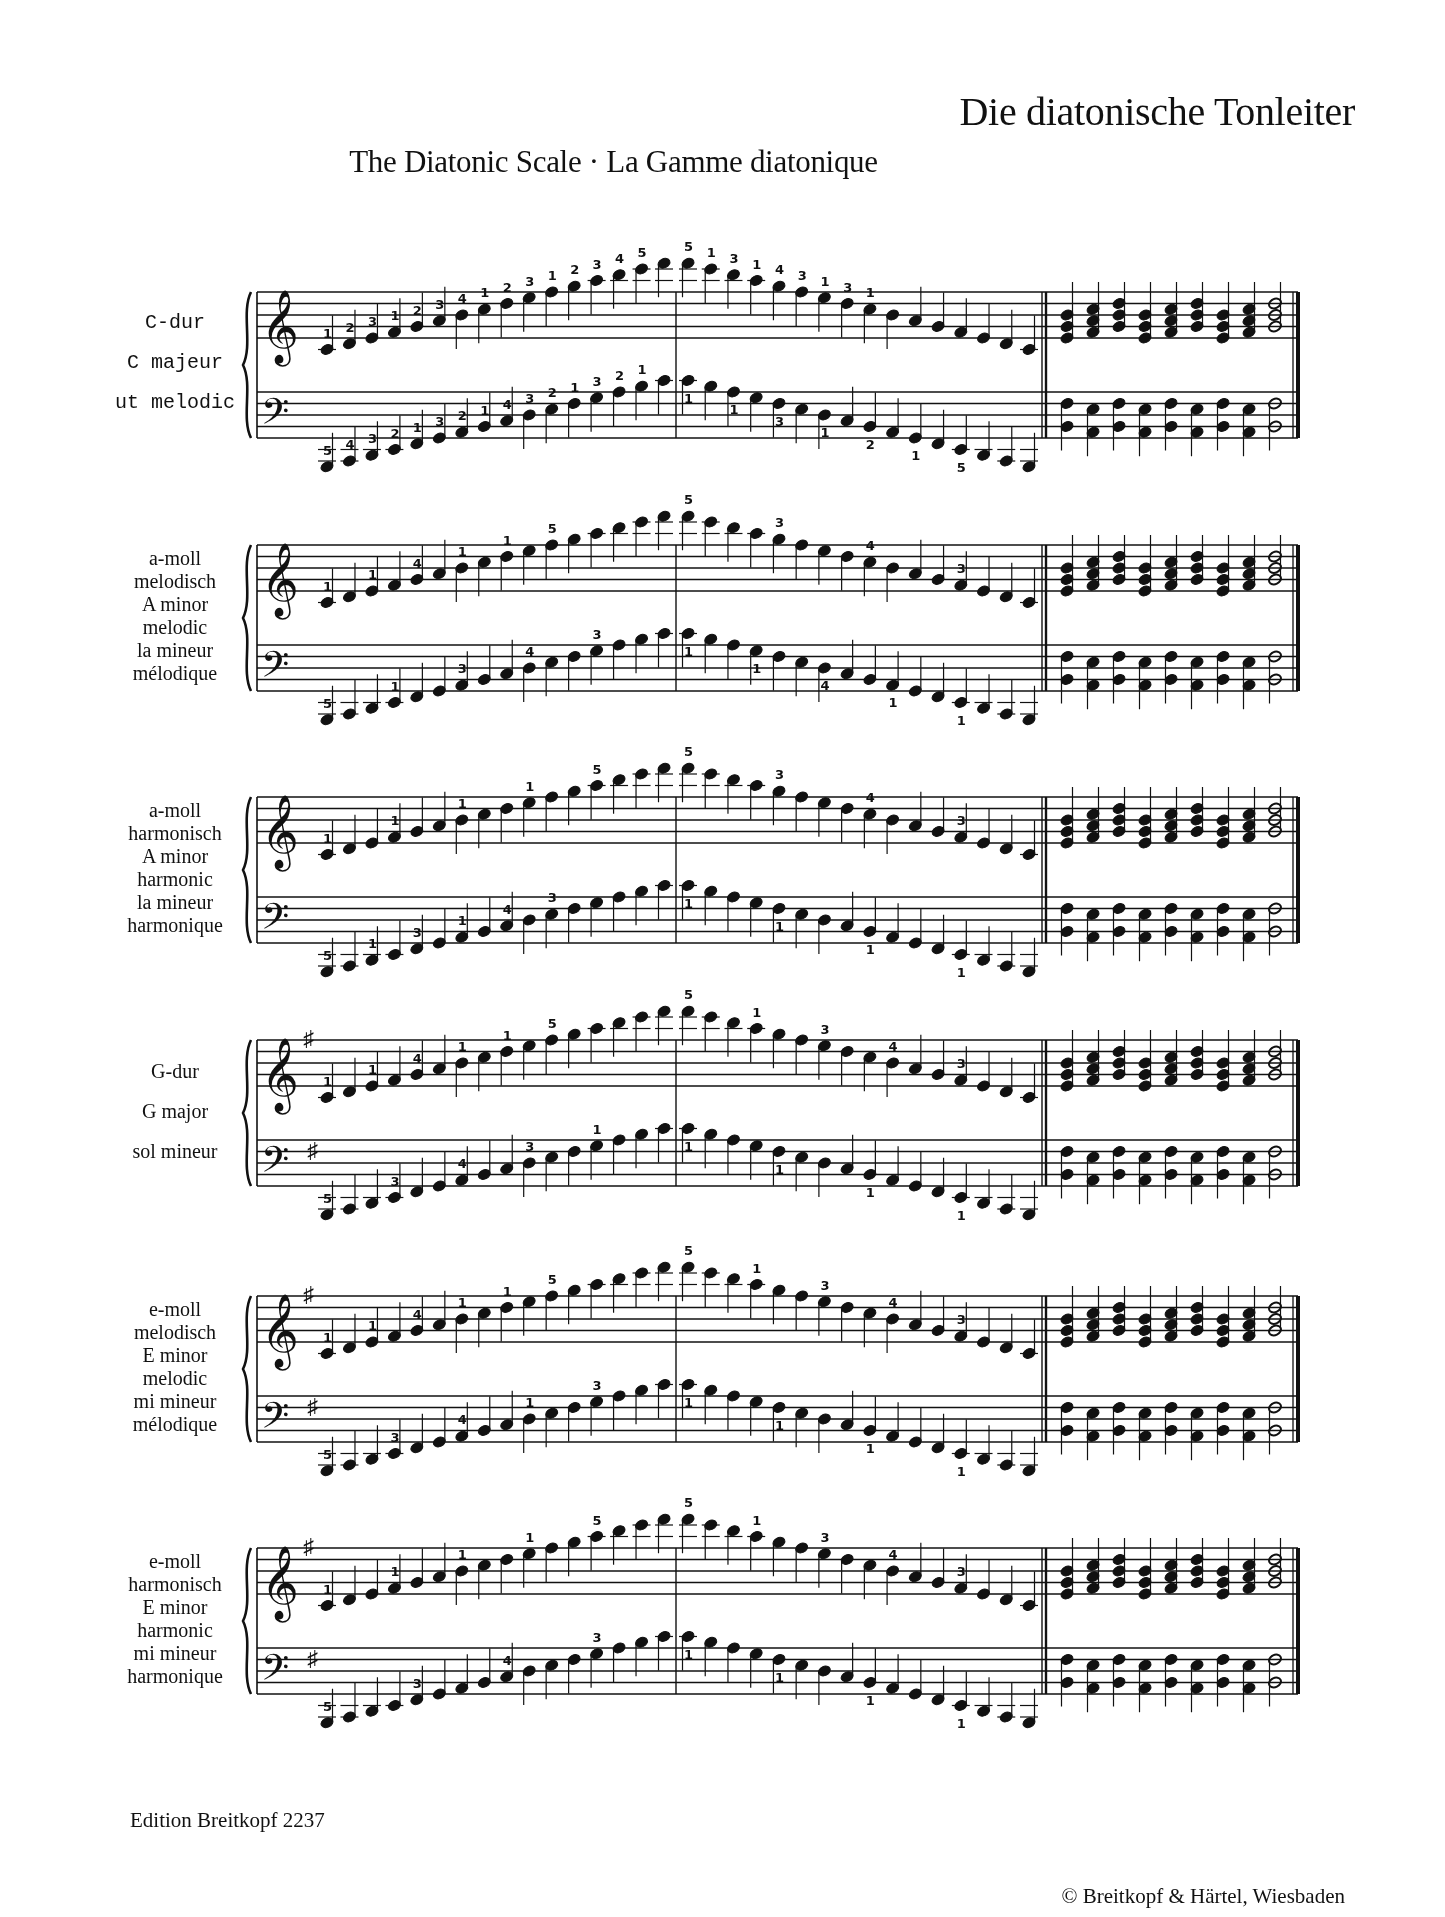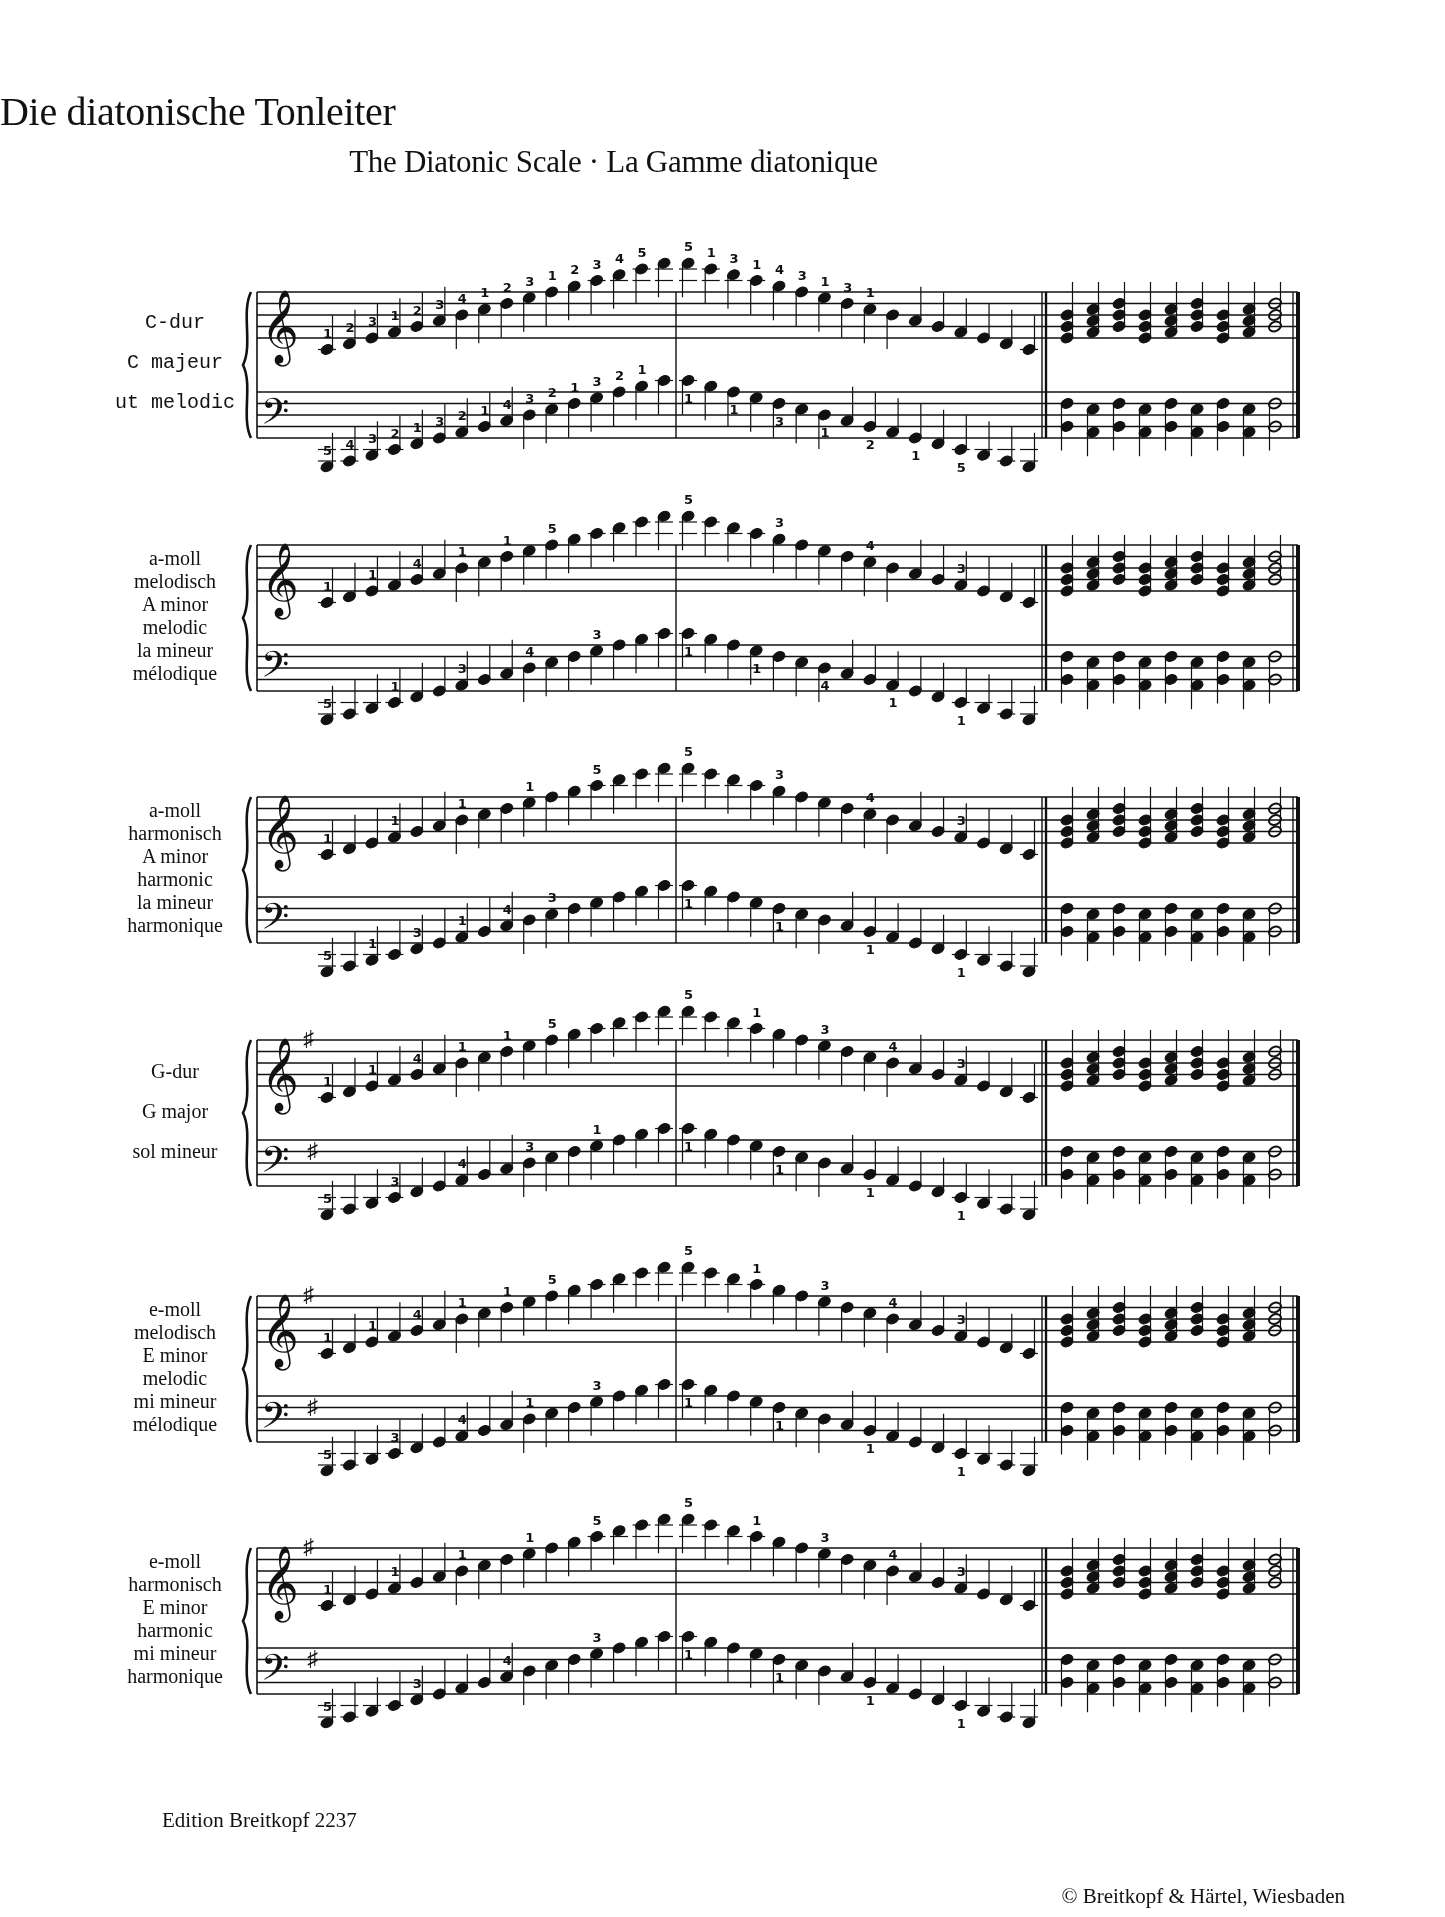--- a/index.html
+++ b/index.html
@@ -1,24 +1,24 @@
 <!DOCTYPE html>
 <html><head>
 <meta charset="utf-8">
 <style>
   html, body { margin: 0; padding: 0; background: #ffffff; }
   body { width: 1445px; height: 1917px; position: relative; overflow: hidden; font-family: "Liberation Serif", "DejaVu Serif", serif; color: #111; }
-  .title { position: absolute; left: 0; width: 1355px; text-align: left; top: 88px; font-size: 40px; letter-spacing: -0.3px; }
+  .title { position: absolute; left: 0; width: 1355px; text-align: right; top: 88px; font-size: 40px; letter-spacing: -0.3px; }
   .subtitle { position: absolute; left: 0; width: 1227px; text-align: center; top: 144px; font-size: 31px; letter-spacing: -0.3px; }
   .system { position: absolute; left: 0; width: 1445px; }
   .labels { position: absolute; left: 100px; width: 150px; text-align: center; font-size: 20px; line-height: 23px; }
   .labels .grp { display: block; }
   .labels .line { display: block; }
   svg.music { position: absolute; left: 0; top: 0; overflow: visible; }
-  .footer-left { position: absolute; left: 130px; top: 1808px; font-size: 21px; margin-left: 32px; }
+  .footer-left { position: absolute; left: 130px; top: 1808px; font-size: 21px; }
   .footer-right { position: absolute; right: 100px; top: 1884px; font-size: 21px; }
   .finger { font-family: "DejaVu Sans", sans-serif; font-weight: bold; font-size: 13px; }
 </style>
 </head>
 <body>
 
 <div class="title">Die diatonische Tonleiter</div>
 <div class="subtitle">The Diatonic Scale · La Gamme diatonique</div>
 
 <div id="systems">

